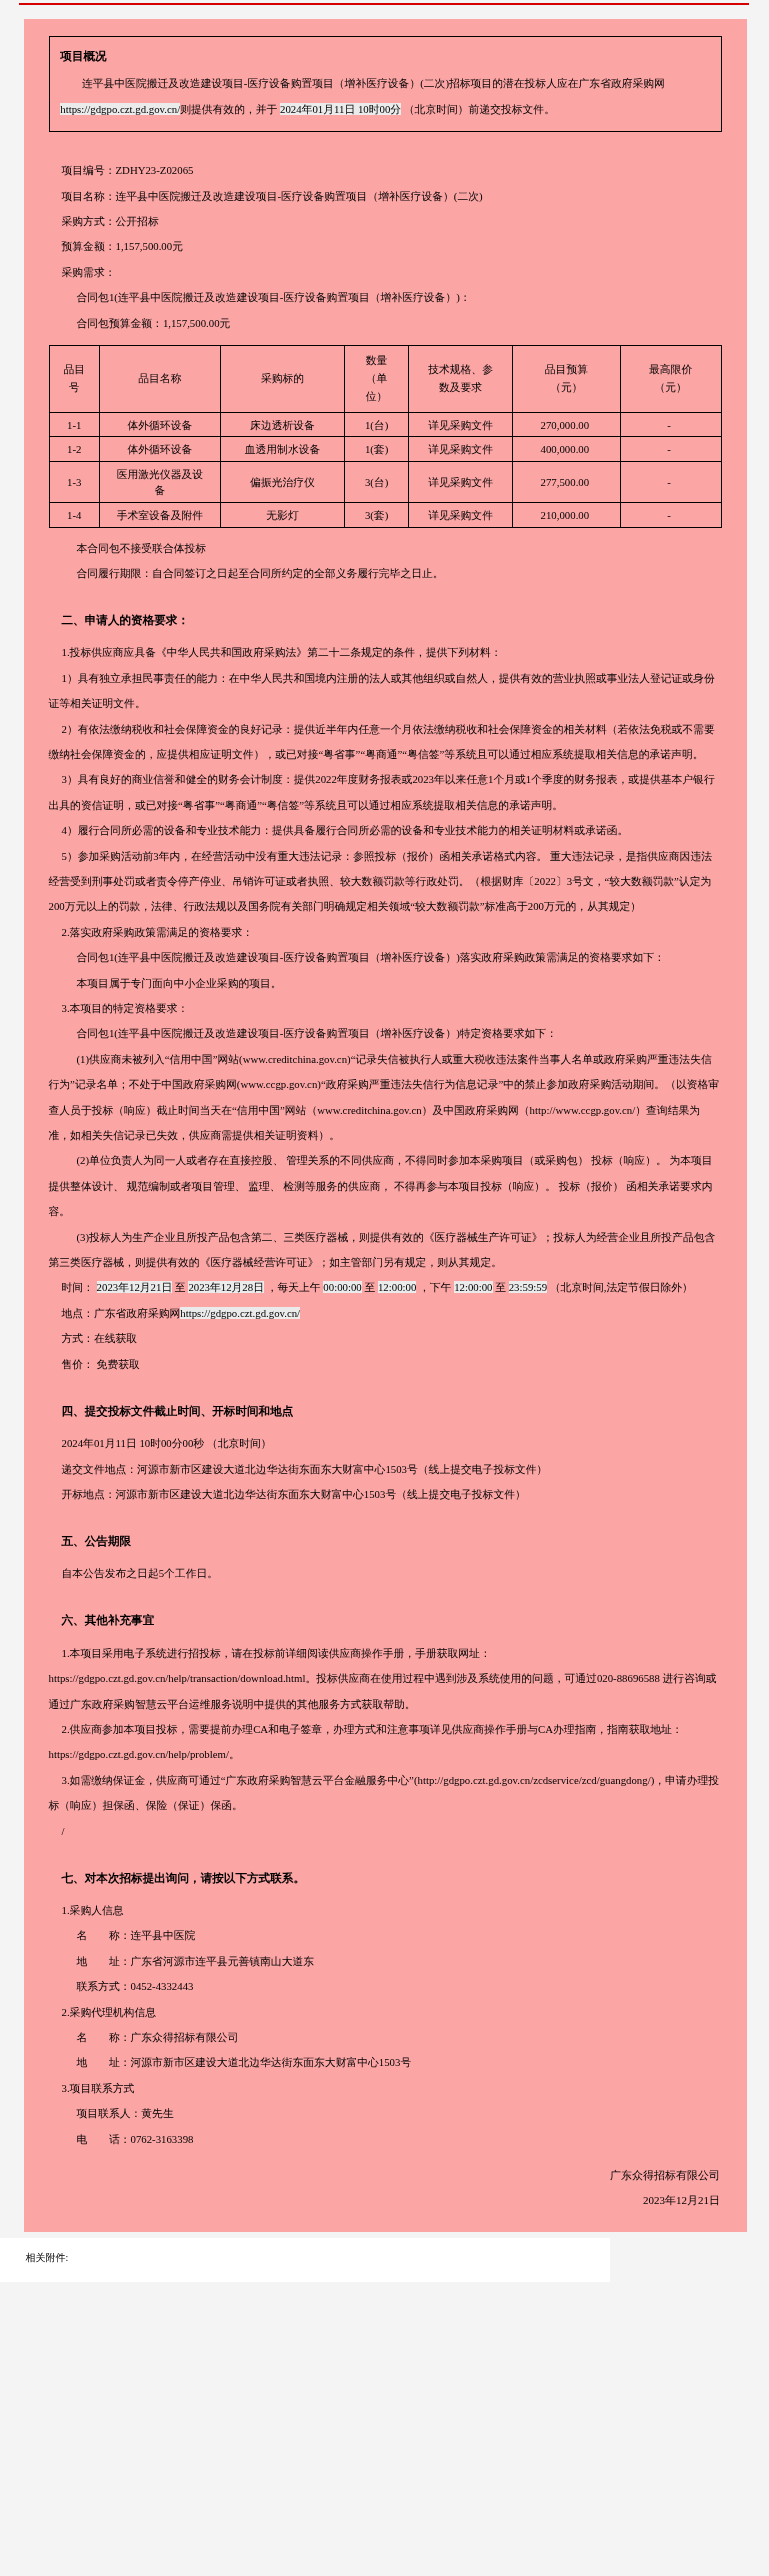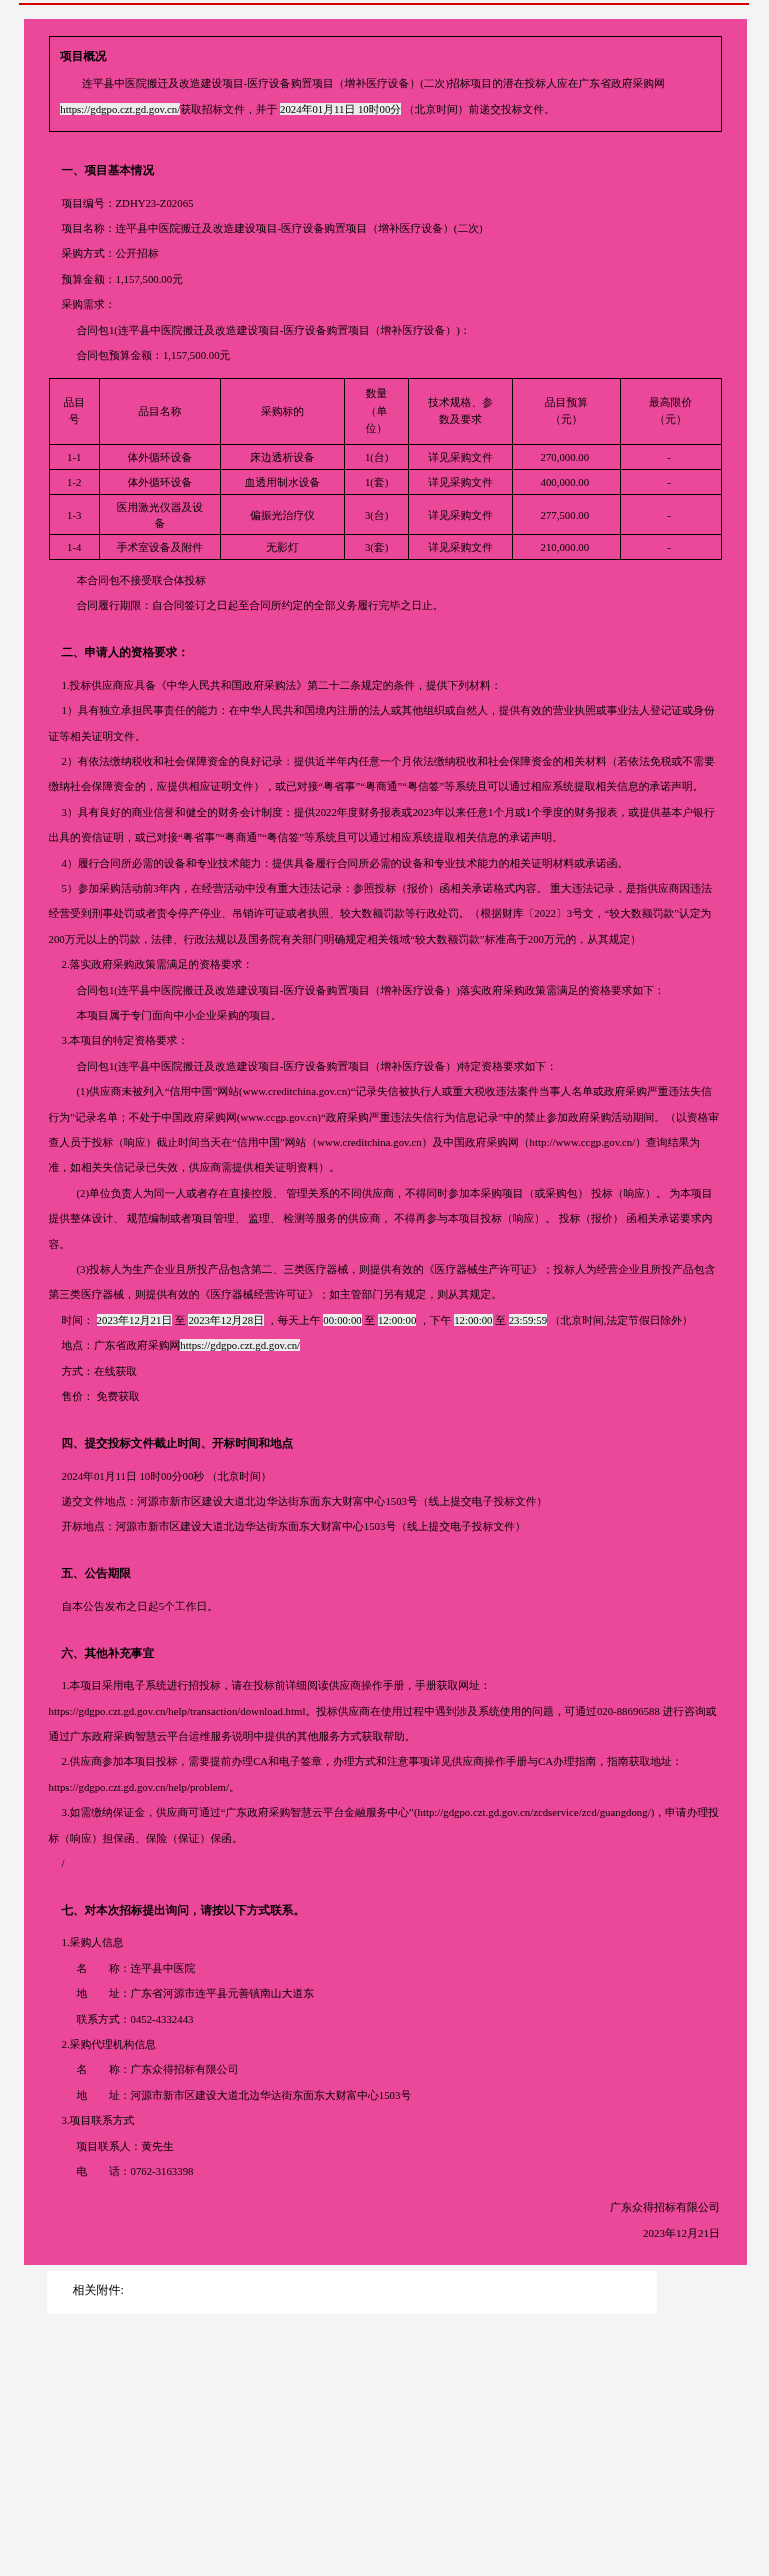--- a/index.html
+++ b/index.html
@@ -7,21 +7,21 @@
   html,body { margin:0; padding:0; }
   body {
     width:770px; height:2576px; overflow:hidden;
     background:#f4f4f4;
     color:#000;
     font-family:"Liberation Serif","DejaVu Serif",serif;
   }
   .top-rule { position:absolute; top:3.1px; left:19px; width:730px; height:1.5px; background:var(--accent); }
   .card {
     position:relative; margin:19px auto 0; width:723px;
-    background:#ec4899; padding:17px 25px 18.5px;
+    background:#fca5a5; padding:17px 25px 18.5px;
   }
   .overview-box { border:0.8px solid #000; padding:6.2px 10.8px 9.2px; margin-bottom:26px; }
   .box-title { font-weight:bold; font-size:11.6px; line-height:28px; }
   .p  { font-size:10.8px; line-height:25.4px; margin:0; text-indent:13px; }
   .p2 { font-size:10.8px; line-height:25.4px; margin:0; text-indent:28px; }
   .boxp { text-indent:21.6px; }
   h2 { font-size:11.6px; line-height:25.4px; margin:21.6px 0 7px; padding-left:13px; font-weight:bold; }
   .hl { background:var(--hl); }
   table.items {
     width:100%; border-collapse:collapse; table-layout:fixed;
@@ -29,36 +29,35 @@
   }
   table.items th, table.items td {
     border:0.8px solid #000; font-size:10.8px; font-weight:normal;
     text-align:center; padding:3.9px 3.1px; white-space:pre-line; line-height:16px;
   }
   table.items th { line-height:17.7px; padding:6.2px 3.1px; }
   table.items td.num { text-align:center; padding-right:6.2px; }
   .sig { text-align:right; font-size:11px; line-height:25.4px; margin-top:10.8px; padding-right:1.5px; }
   .attach-band {
     width:610px; background:#fff; margin-top:6.2px;
-    padding:12.3px 0 17px 25.4px; font-size:12px; line-height:14px;margin-left:47px;
+    padding:12.3px 0 17px 25.4px; font-size:10px; line-height:14px;
   }
 </style>
 </head>
 <body>
 
 <div class="top-rule"></div>
 
 <div class="card">
 
   <div class="overview-box">
     <div class="box-title">项目概况</div>
-    <p class="p boxp"><span>连平县中医院搬迁及改造建设项目-医疗设备购置项目（增补医疗设备）(二次)招标项目的潜在投标人应在广东省政府采购网</span><span class="hl">https://gdgpo.czt.gd.gov.cn/</span><span>获取招标文件，并于 </span><span class="hl">2024年01月11日 10时00分</span><span> （北京时间）前递交投标文件。</span></p>
+    <p class="p boxp"><span>连平县中医院搬迁及改造建设项目-医疗设备购置项目（增补医疗设备）(二次)招标项目的潜在投标人应在广东省政府采购网</span><span class="hl">https://gdgpo.czt.gd.gov.cn/</span><span>则提供有效的，并于 </span><span class="hl">2024年01月11日 10时00分</span><span> （北京时间）前递交投标文件。</span></p>
   </div>
 
-  <h2>一、项目基本情况</h2>
   <p class="p">项目编号：ZDHY23-Z02065</p>
   <p class="p">项目名称：连平县中医院搬迁及改造建设项目-医疗设备购置项目（增补医疗设备）(二次)</p>
   <p class="p">采购方式：公开招标</p>
   <p class="p">预算金额：1,157,500.00元</p>
   <p class="p">采购需求：</p>
   <p class="p2">合同包1(连平县中医院搬迁及改造建设项目-医疗设备购置项目（增补医疗设备）)：</p>
   <p class="p2">合同包预算金额：1,157,500.00元</p>
 
   <table class="items">
     <colgroup>

